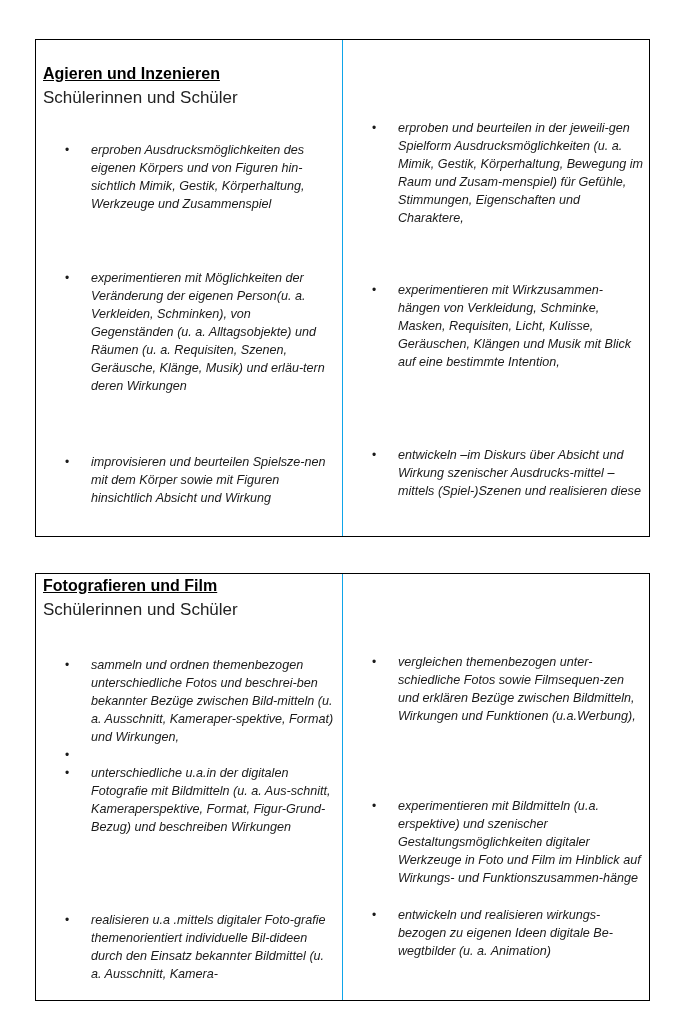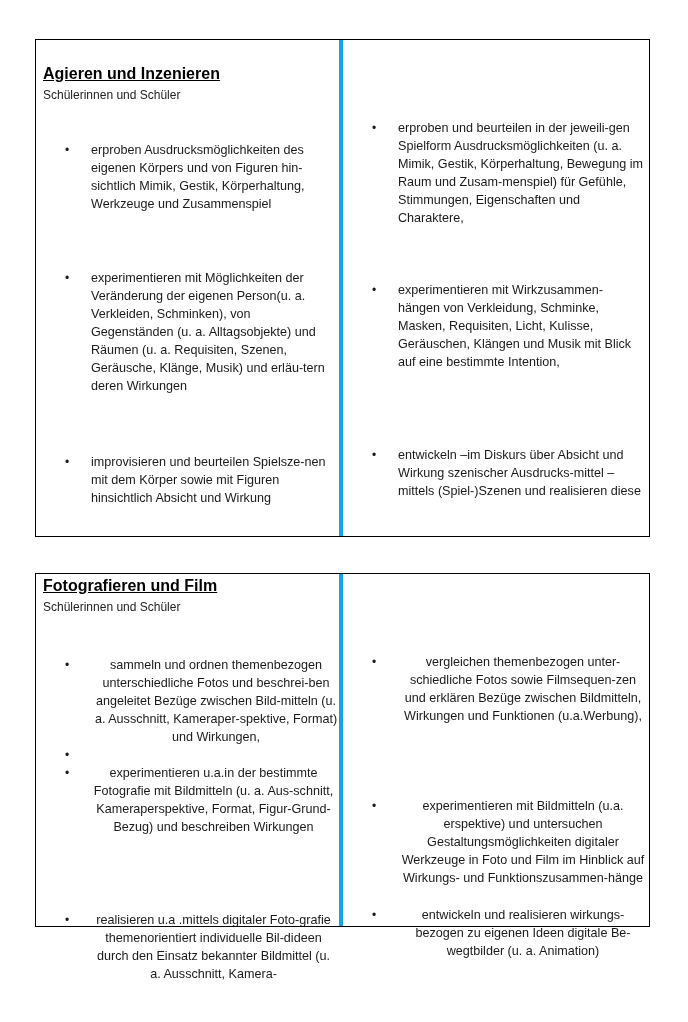--- a/index.html
+++ b/index.html
@@ -1,30 +1,30 @@
 <!DOCTYPE html>
 <html><head>
 <meta charset="utf-8">
 <style>
   html, body { margin: 0; padding: 0; background: #ffffff; }
   body { width: 688px; height: 1022px; position: relative; overflow: hidden;
          font-family: "Liberation Sans", "DejaVu Sans", sans-serif; color: #1a1a1a; }
   .tbl { position: absolute; left: 35px; width: 615px; border: 1px solid #000; box-sizing: border-box; }
   .tbl1 { top: 39px; height: 498px; }
-  .tbl2 { top: 573px; height: 354px; border-bottom: none; text-align: center; }
+  .tbl2 { top: 573px; height: 428px; border-bottom: none; }
   .tbl2::after { content: ""; position: absolute; left: -1px; right: -1px; bottom: 0; height: 1px; background: #000; }
   .col { position: absolute; top: 0; bottom: 0; box-sizing: border-box; }
-  .col.left { left: 0; width: 307px; border-right: 4px solid #0ea5e9; }
+  .col.left { left: 0; width: 307px; border-right: 1px solid #0ea5e9; }
   .col.right { left: 307px; right: 0; }
   .heading { position: absolute; left: 7px; font-size: 16px; font-weight: bold; text-decoration: underline; color: #000; }
-  .sub { position: absolute; left: 7px; font-size: 12px; color: #222; }
+  .sub { position: absolute; left: 7px; font-size: 17px; color: #222; }
   .item { position: absolute; left: 30px; width: 240px; font-size: 12.6px; line-height: 18px; }
   .col.right .item { left: 30px; width: 250px; }
   .bullet { position: absolute; left: -26px; top: 0; font-size: 12px; }
-  .txt { display: block; padding-left: 26px; margin-left: -26px; }
+  .txt { display: block; padding-left: 26px; margin-left: -26px; font-style: italic; }
   .item .txt { padding-left: 0; margin-left: 0; }
 </style>
 </head>
 <body>
 
 <div class="tbl tbl1">
   <div class="col left">
     <div class="heading" style="top:25px;">Agieren und Inzenieren</div>
     <div class="sub" style="top:48px;">Schülerinnen und Schüler</div>
 
@@ -57,42 +57,42 @@
   </div>
 </div>
 
 <div class="tbl tbl2">
   <div class="col left">
     <div class="heading" style="top:3px;">Fotografieren und Film</div>
     <div class="sub" style="top:26px;">Schülerinnen und Schüler</div>
 
     <div class="item" style="top:82px; left:55px; width:250px;">
       <span class="bullet">•</span>
-      <span class="txt">sammeln und ordnen themenbezogen unterschiedliche Fotos und beschrei-ben angeleitet Bezüge zwischen Bild-mitteln (u. a. Ausschnitt, Kameraper-spektive, Format) und Wirkungen,</span>
+      <span class="txt">sammeln und ordnen themenbezogen unterschiedliche Fotos und beschrei-ben bekannter Bezüge zwischen Bild-mitteln (u. a. Ausschnitt, Kameraper-spektive, Format) und Wirkungen,</span>
     </div>
     <div class="item" style="top:172px; left:55px; width:250px;">
       <span class="bullet">•</span>
       <span class="txt"></span>
     </div>
     <div class="item" style="top:190px; left:55px; width:245px;">
       <span class="bullet">•</span>
-      <span class="txt">experimentieren u.a.in der bestimmte Fotografie mit Bildmitteln (u. a. Aus-schnitt, Kameraperspektive, Format, Figur-Grund-Bezug) und beschreiben Wirkungen</span>
+      <span class="txt">unterschiedliche u.a.in der digitalen Fotografie mit Bildmitteln (u. a. Aus-schnitt, Kameraperspektive, Format, Figur-Grund-Bezug) und beschreiben Wirkungen</span>
     </div>
     <div class="item" style="top:337px; left:55px; width:245px;">
       <span class="bullet">•</span>
       <span class="txt">realisieren u.a .mittels digitaler Foto-grafie themenorientiert individuelle Bil-dideen durch den Einsatz bekannter Bildmittel (u. a. Ausschnitt, Kamera-</span>
     </div>
   </div>
   <div class="col right">
     <div class="item" style="top:79px; left:55px; width:250px;">
       <span class="bullet">•</span>
       <span class="txt">vergleichen themenbezogen unter-schiedliche Fotos sowie Filmsequen-zen und erklären Bezüge zwischen Bildmitteln, Wirkungen und Funktionen (u.a.Werbung),</span>
     </div>
     <div class="item" style="top:223px; left:55px; width:250px;">
       <span class="bullet">•</span>
-      <span class="txt">experimentieren mit Bildmitteln (u.a. erspektive) und untersuchen Gestaltungsmöglichkeiten digitaler Werkzeuge in Foto und Film im Hinblick auf Wirkungs- und Funktionszusammen-hänge</span>
+      <span class="txt">experimentieren mit Bildmitteln (u.a. erspektive) und szenischer Gestaltungsmöglichkeiten digitaler Werkzeuge in Foto und Film im Hinblick auf Wirkungs- und Funktionszusammen-hänge</span>
     </div>
     <div class="item" style="top:332px; left:55px; width:250px;">
       <span class="bullet">•</span>
       <span class="txt">entwickeln und realisieren wirkungs-bezogen zu eigenen Ideen digitale Be-wegtbilder (u. a. Animation)</span>
     </div>
   </div>
 </div>
 
 </body></html>

